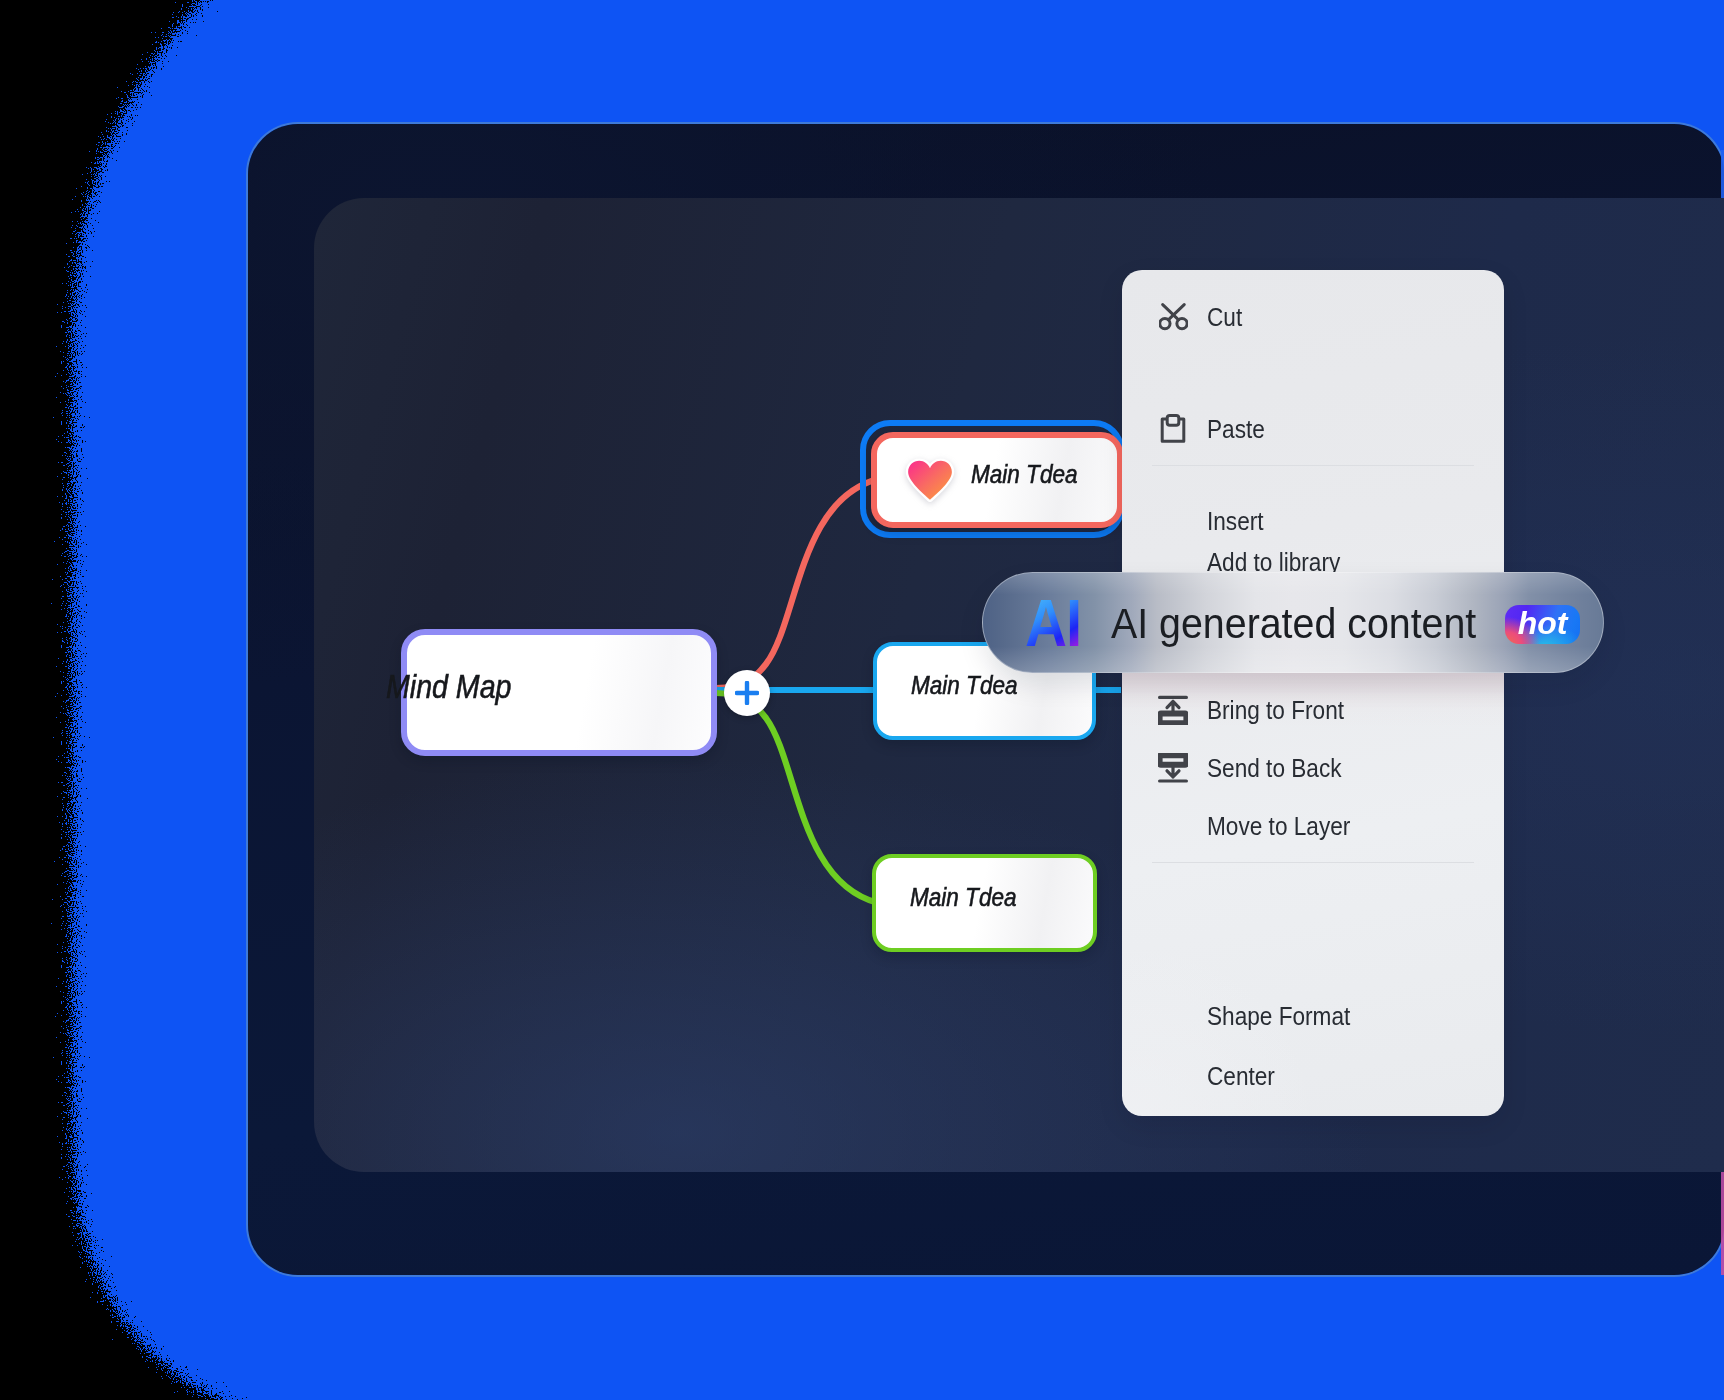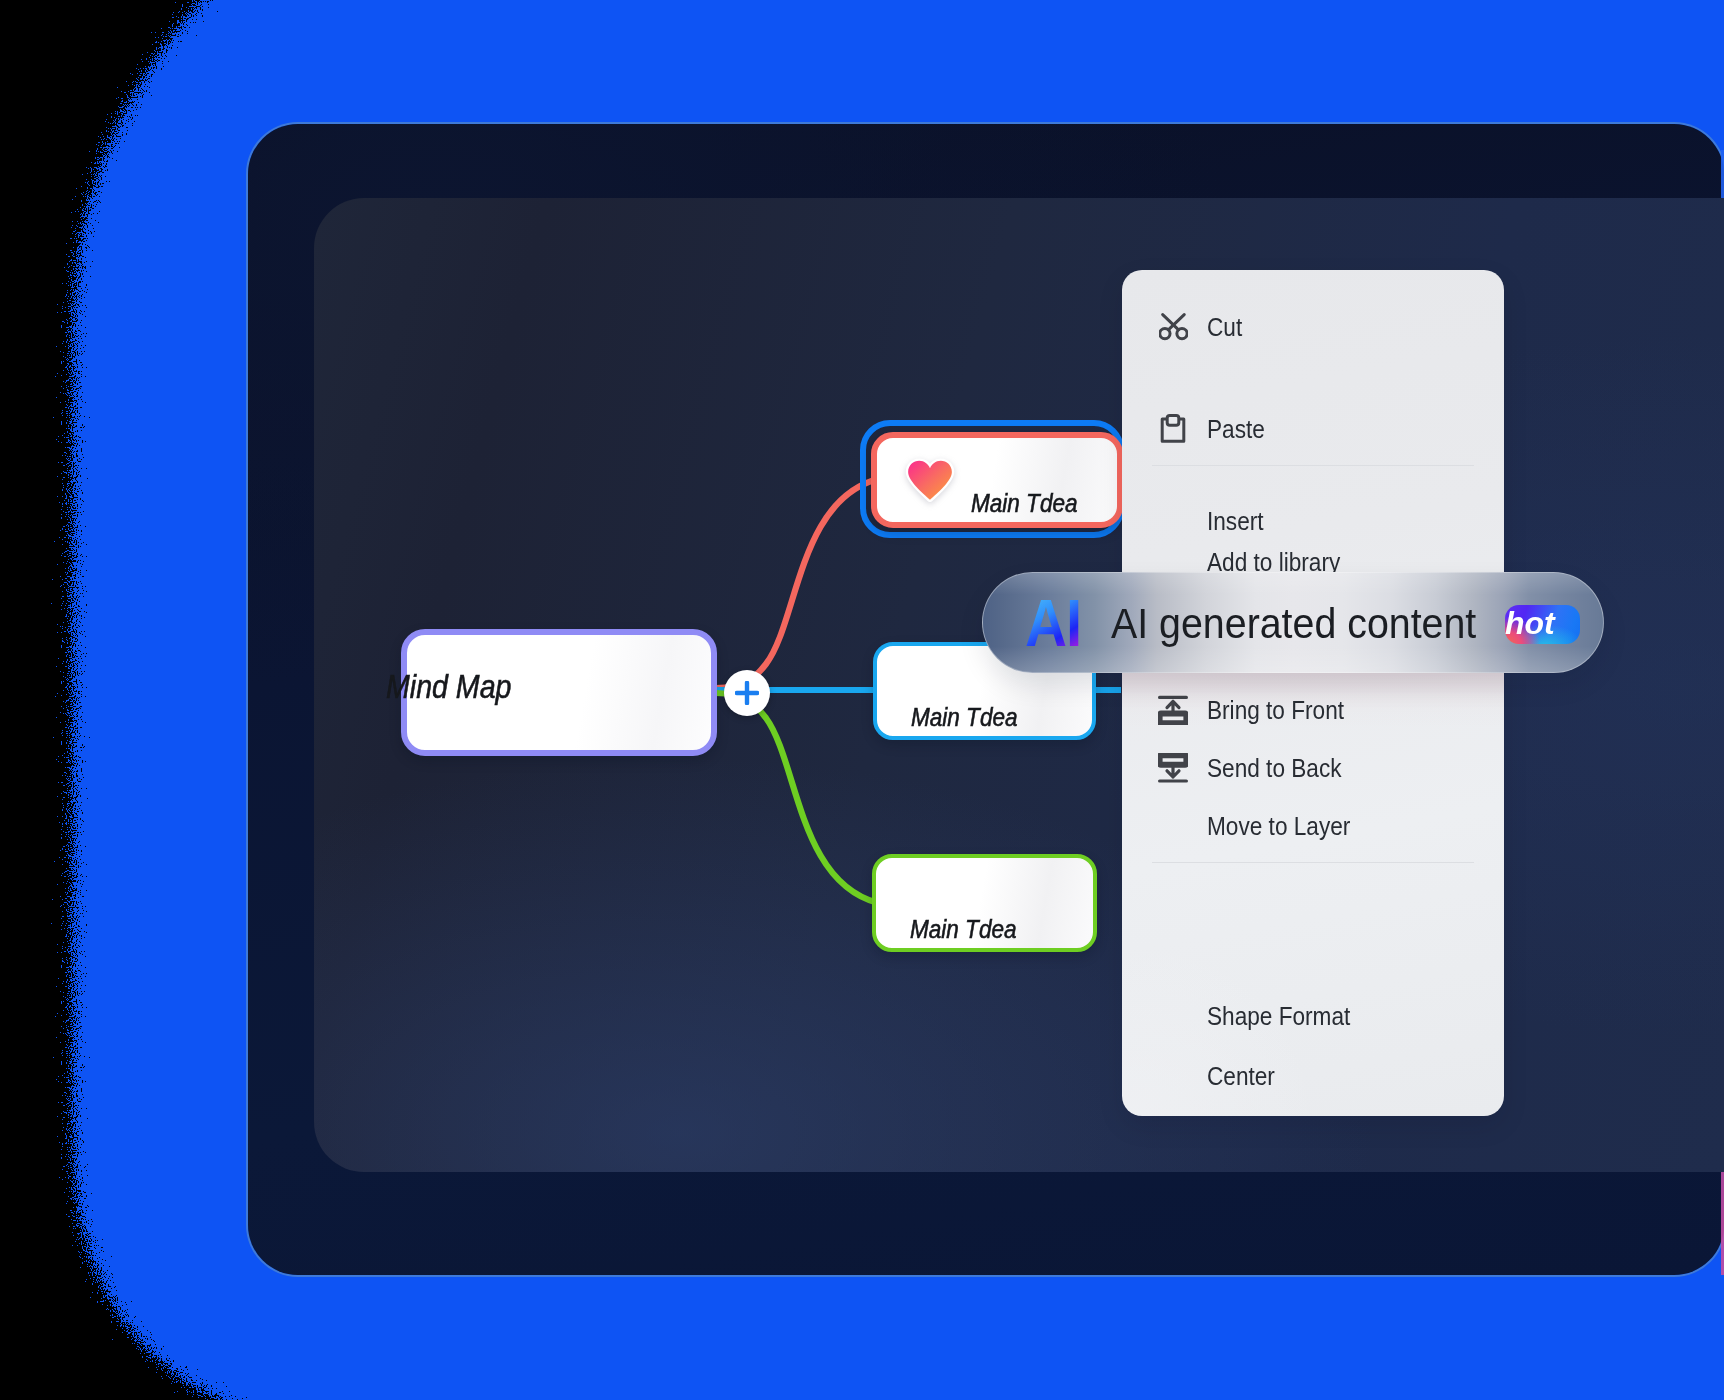--- a/index.html
+++ b/index.html
@@ -43,21 +43,21 @@
              transform:scaleX(.84);transform-origin:left center;white-space:nowrap;}
 
   #node-root{left:400.8px;top:628.9px;width:316.6px;height:127px;border:6px solid #8f8bf5;
              border-radius:24px;justify-content:flex-start;
              background:linear-gradient(100deg,#ffffff 0%,#ffffff 58%,#f6f6f8 82%,#fdfdfe 100%);
              box-shadow:0 5px 12px rgba(6,12,26,.22);}
   #node-root .lbl{font-size:34px;line-height:34px;position:relative;top:-6px;left:-21px;transform:scaleX(.84);}
 
   .node2{height:98px;border-radius:20px;padding-left:34px;
          background:linear-gradient(100deg,#ffffff 0%,#ffffff 48%,#f1f1f3 76%,#fbfbfc 100%);
-         box-shadow:0 5px 12px rgba(6,12,26,.22);align-items:flex-end;}
+         box-shadow:0 5px 12px rgba(6,12,26,.22);}
   #node1{left:871.3px;top:431.7px;width:252px;height:96.2px;border:6px solid #f4675e;padding-left:94px;border-radius:22px;}
   #node2{left:872.7px;top:641.8px;width:223.2px;border:4.6px solid #19a7ef;}
   #node3{left:871.9px;top:853.7px;width:225.4px;border:4.6px solid #6ece22;}
   .node2 .lbl{font-size:26px;line-height:26px;position:relative;top:-6px;transform:scaleX(.867);}
 
   
   #sel1{position:absolute;left:859.5px;top:420.4px;width:264px;height:117.7px;
         border:6.5px solid #0d7bf5;border-radius:30px;box-sizing:border-box;}
 
   
@@ -96,21 +96,21 @@
         box-shadow:0 12px 26px rgba(10,18,38,.10);}
   #pillshine{position:absolute;left:0;top:0;right:0;bottom:0;border-radius:52px;pointer-events:none;
         background:linear-gradient(180deg,rgba(255,255,255,.16) 0%,rgba(255,255,255,0) 22%,rgba(255,255,255,0) 74%,rgba(255,255,255,.18) 100%);}
   #ailogo{position:absolute;left:42px;top:17px;font-size:66px;font-weight:700;line-height:66px;
           letter-spacing:-1px;transform:scaleX(.88);transform-origin:left top;
           background:linear-gradient(152deg,#53c9fa 0%,#2f8dfb 38%,#1d24f5 68%,#e417d6 100%);
           -webkit-background-clip:text;background-clip:text;color:transparent;}
   #ailabel{position:absolute;left:128px;top:29px;font-size:43px;line-height:43px;color:#1b1e23;
            transform:scaleX(.915);transform-origin:left top;white-space:nowrap;}
   #aibadge{position:absolute;left:522px;top:31.8px;width:75px;height:39px;border-radius:14px;
-           display:flex;align-items:center;
+           display:flex;align-items:center;justify-content:center;
            background:
              radial-gradient(78% 120% at 2% 100%, #f26a4f 0%, #ec4c7c 26%, rgba(226,72,154,0) 58%),
              radial-gradient(85% 95% at 52% 108%, #24c0e6 0%, rgba(36,192,230,0) 62%),
              linear-gradient(108deg,#5f2df4 0%,#5227f3 26%,#2f72f6 62%,#1878f5 86%,#156ff2 100%);}
   #aibadge span{font-size:32px;font-weight:700;font-style:italic;color:#fff;line-height:32px;
                 transform:translateY(-1px);}
 </style>
 </head>
 <body>
 
@@ -187,21 +187,21 @@
   </svg>
 
   <div id="plus">
     <svg width="24" height="24" viewBox="0 0 24 24">
       <path d="M12 1.8 V22.2 M1.8 12 H22.2" stroke="#1a7ef0" stroke-width="4.4" stroke-linecap="round"></path>
     </svg>
   </div>
 
   <div id="menu">
     <div id="pillglow"></div>
-    <div class="mi" style="top:35px">
+    <div class="mi" style="top:25px">
       <span class="ico">
         <svg width="29" height="28" viewBox="0 0 29 28" fill="none" stroke="#414349" stroke-width="3.0" stroke-linecap="round" stroke-linejoin="round">
           <circle cx="5.9" cy="20.6" r="5.15"></circle>
             <circle cx="23.0" cy="20.6" r="5.15"></circle>
           <path d="M3.7 1.6 19.6 16.8"></path>
             <path d="M25.2 1.6 9.3 16.8"></path>
         </svg>
       </span>
       <span class="txt">Cut</span>
     </div>

